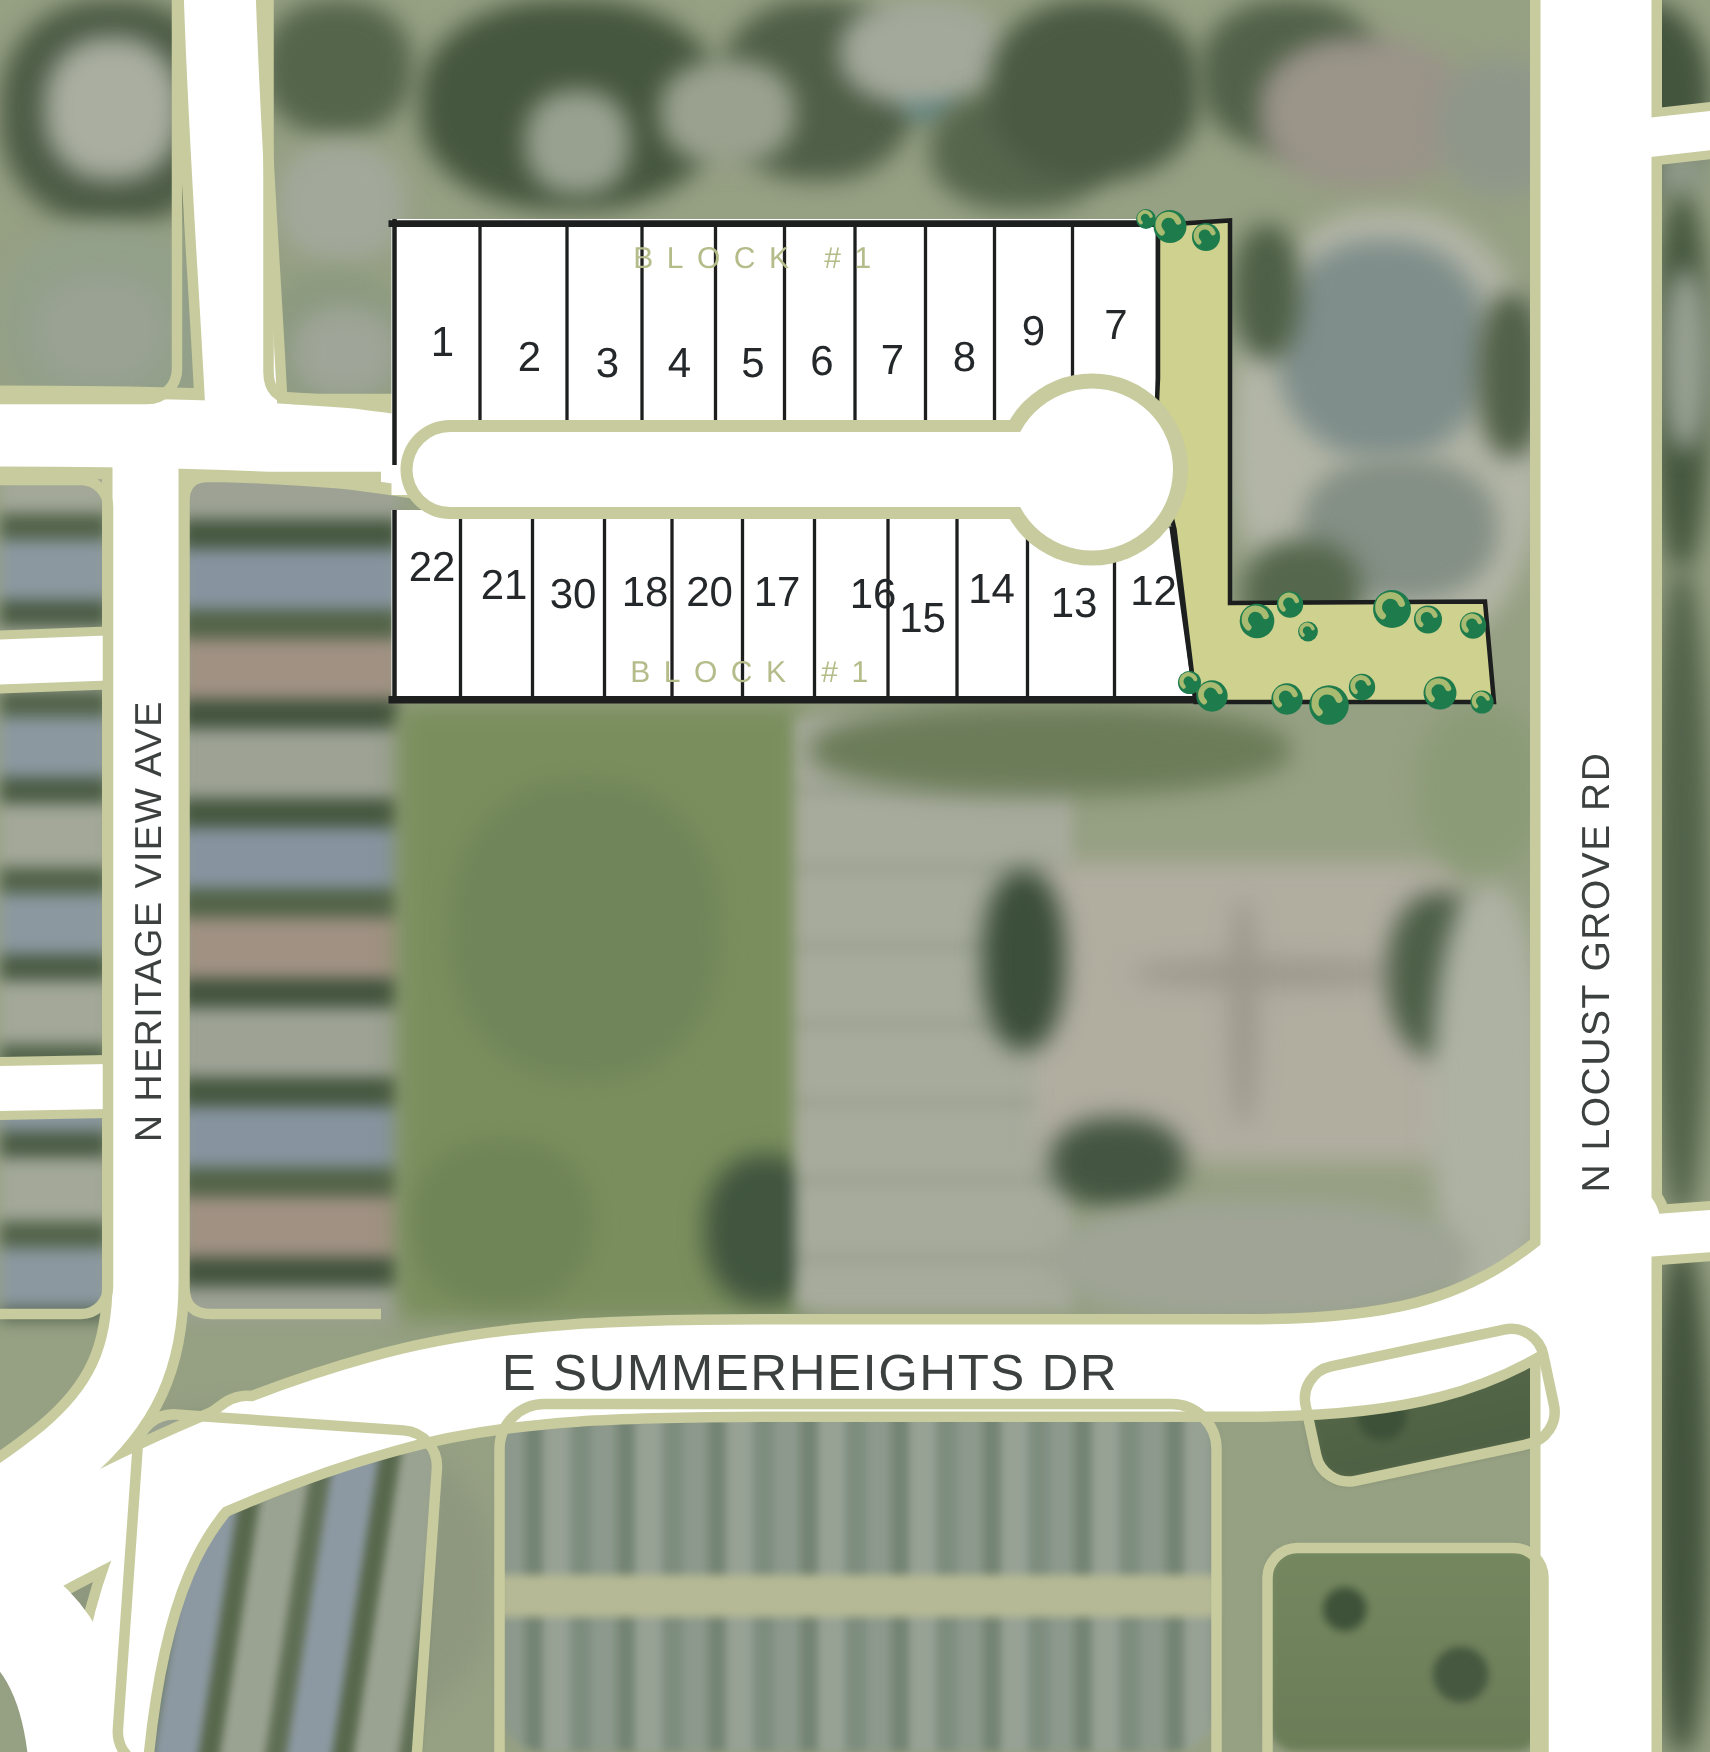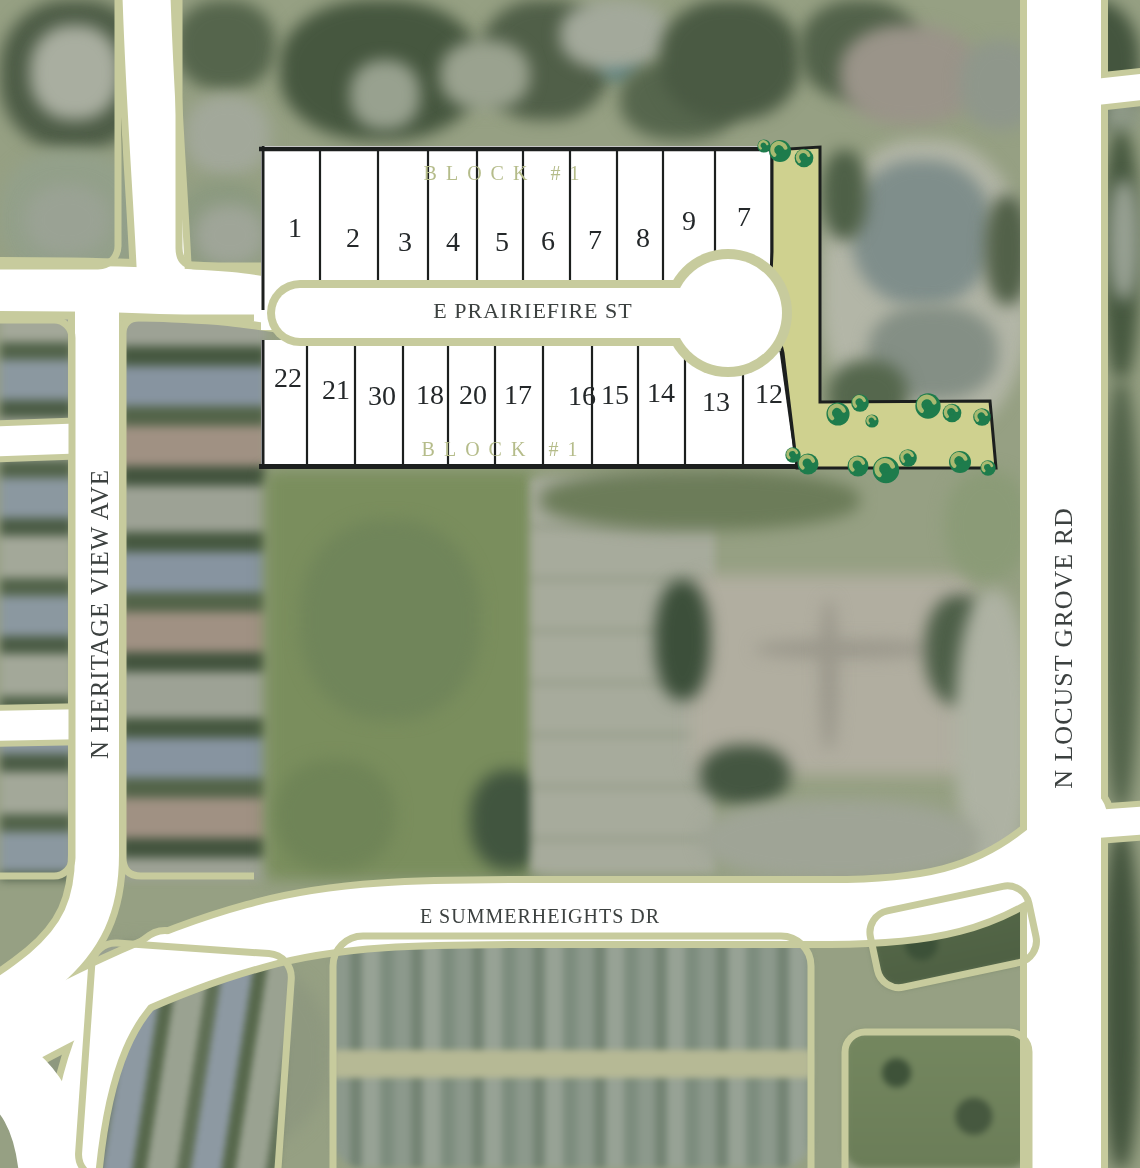--- a/index.html
+++ b/index.html
@@ -2,21 +2,21 @@
 <html style="--street-edge: #c7cb9d; --street-fill: #ffffff; --lot-fill: #ffffff; --lot-line: #1c1f1e; --buffer-fill: #cfd18f; --buffer-outline: #1c1f1e; --tree-green: #1e7c4c; --tree-inner: #a9ba71; --block-label: #b5bc8a; --street-label: #3c4140; --lot-number: #24282a;"><head>
 <meta charset="utf-8">
 <style>
   :root{
     --street-edge:#c7cb9d; --street-fill:#ffffff; --lot-fill:#ffffff; --lot-line:#1c1f1e;
     --buffer-fill:#cfd18f; --buffer-outline:#1c1f1e; --tree-green:#1e7c4c; --tree-inner:#a9ba71;
     --block-label:#b5bc8a; --street-label:#3c4140; --lot-number:#24282a;
   }
   html,body{margin:0;padding:0;background:#777;}
   .stage{position:relative;width:1140px;height:1168px;overflow:hidden;background:#96a083;
-         font-family:Liberation Serif, serif;}
+         font-family:Liberation Sans, sans-serif;}
   
   #aerial{position:absolute;inset:0;}
   .b{position:absolute;border-radius:45%;filter:blur(8px);}
   .strip{position:absolute;filter:blur(5px);}
   .blk{position:absolute;filter:blur(3px);}
   
   svg.map{position:absolute;left:0;top:0;}
   .olive{stroke:var(--street-edge);fill:none;}
   .white{stroke:var(--street-fill);fill:none;}
   .outline{stroke:var(--street-edge);fill:none;stroke-width:7;}
@@ -24,21 +24,21 @@
   .lotline{stroke:var(--lot-line);fill:none;}
   .bufferfill{fill:var(--buffer-fill);stroke:var(--buffer-outline);stroke-width:3;}
   .csac-o{fill:var(--street-edge);}
   .csac-w{fill:var(--street-fill);}
   .tree-outer{fill:var(--tree-green);}
   .tree-swirl{stroke:var(--tree-inner);stroke-width:4;fill:none;stroke-linecap:round;}
   .tree-dot{fill:var(--tree-green);}
   
   .lbl{position:absolute;transform:translate(-50%,-50%);color:var(--lot-number);
        font-size:28px;white-space:nowrap;}
-  .street-lbl{position:absolute;transform:translate(-50%,-50%);font-size:20px;font-weight:500;
+  .street-lbl{position:absolute;transform:translate(-50%,-50%);font-size:34px;font-weight:500;
        letter-spacing:1px;color:var(--street-label);white-space:nowrap;}
   .street-lbl.small{font-size:22px;}
   .street-lbl.vert{transform:translate(-50%,-50%) rotate(-90deg);}
   .block-lbl{position:absolute;transform:translate(-50%,-50%);font-size:20px;font-weight:500;
        letter-spacing:9px;color:var(--block-label);white-space:nowrap;}
 </style>
 </head>
 <body>
 
 <div class="stage">
@@ -286,21 +286,20 @@
           <circle class="tree-outer" r="11"></circle>
           <path class="tree-swirl" d="M-5.5,4 A6.8,6.8 0 1 1 5.5,-3.2"></path>
           <circle class="tree-dot" r="2.2"></circle>
         </g>
     </g>
   </svg>
 
   <div class="block-lbl" style="left:506px;top:173px">BLOCK #1</div>
   <div class="block-lbl" style="left:504px;top:449px">BLOCK #1</div>
 
-  <div class="street-lbl small" style="left:533px;top:311px">E PRAIRIEFIRE ST</div>
   <div class="street-lbl" style="left:540px;top:916px">E SUMMERHEIGHTS DR</div>
   <div class="street-lbl vert" style="left:100px;top:614px;font-size:25px">N HERITAGE VIEW AVE</div>
   <div class="street-lbl vert" style="left:1064px;top:648px;font-size:26px">N LOCUST GROVE RD</div>
 
   <div class="lbl" style="left:295px;top:228px">1</div>
   <div class="lbl" style="left:353px;top:238px">2</div>
   <div class="lbl" style="left:405px;top:242px">3</div>
   <div class="lbl" style="left:453px;top:242px">4</div>
   <div class="lbl" style="left:502px;top:242px">5</div>
   <div class="lbl" style="left:548px;top:241px">6</div>
@@ -309,18 +308,18 @@
   <div class="lbl" style="left:689px;top:221px">9</div>
   <div class="lbl" style="left:744px;top:217px">7</div>
 
   <div class="lbl" style="left:288px;top:378px">22</div>
   <div class="lbl" style="left:336px;top:390px">21</div>
   <div class="lbl" style="left:382px;top:396px">30</div>
   <div class="lbl" style="left:430px;top:395px">18</div>
   <div class="lbl" style="left:473px;top:395px">20</div>
   <div class="lbl" style="left:518px;top:395px">17</div>
   <div class="lbl" style="left:582px;top:396px">16</div>
-  <div class="lbl" style="left:615px;top:395px">15</div>
+  <div class="lbl" style="left:615px;top:412px">15</div>
   <div class="lbl" style="left:661px;top:393px">14</div>
   <div class="lbl" style="left:716px;top:402px">13</div>
   <div class="lbl" style="left:769px;top:394px">12</div>
 
 </div>
 
 </body></html>

